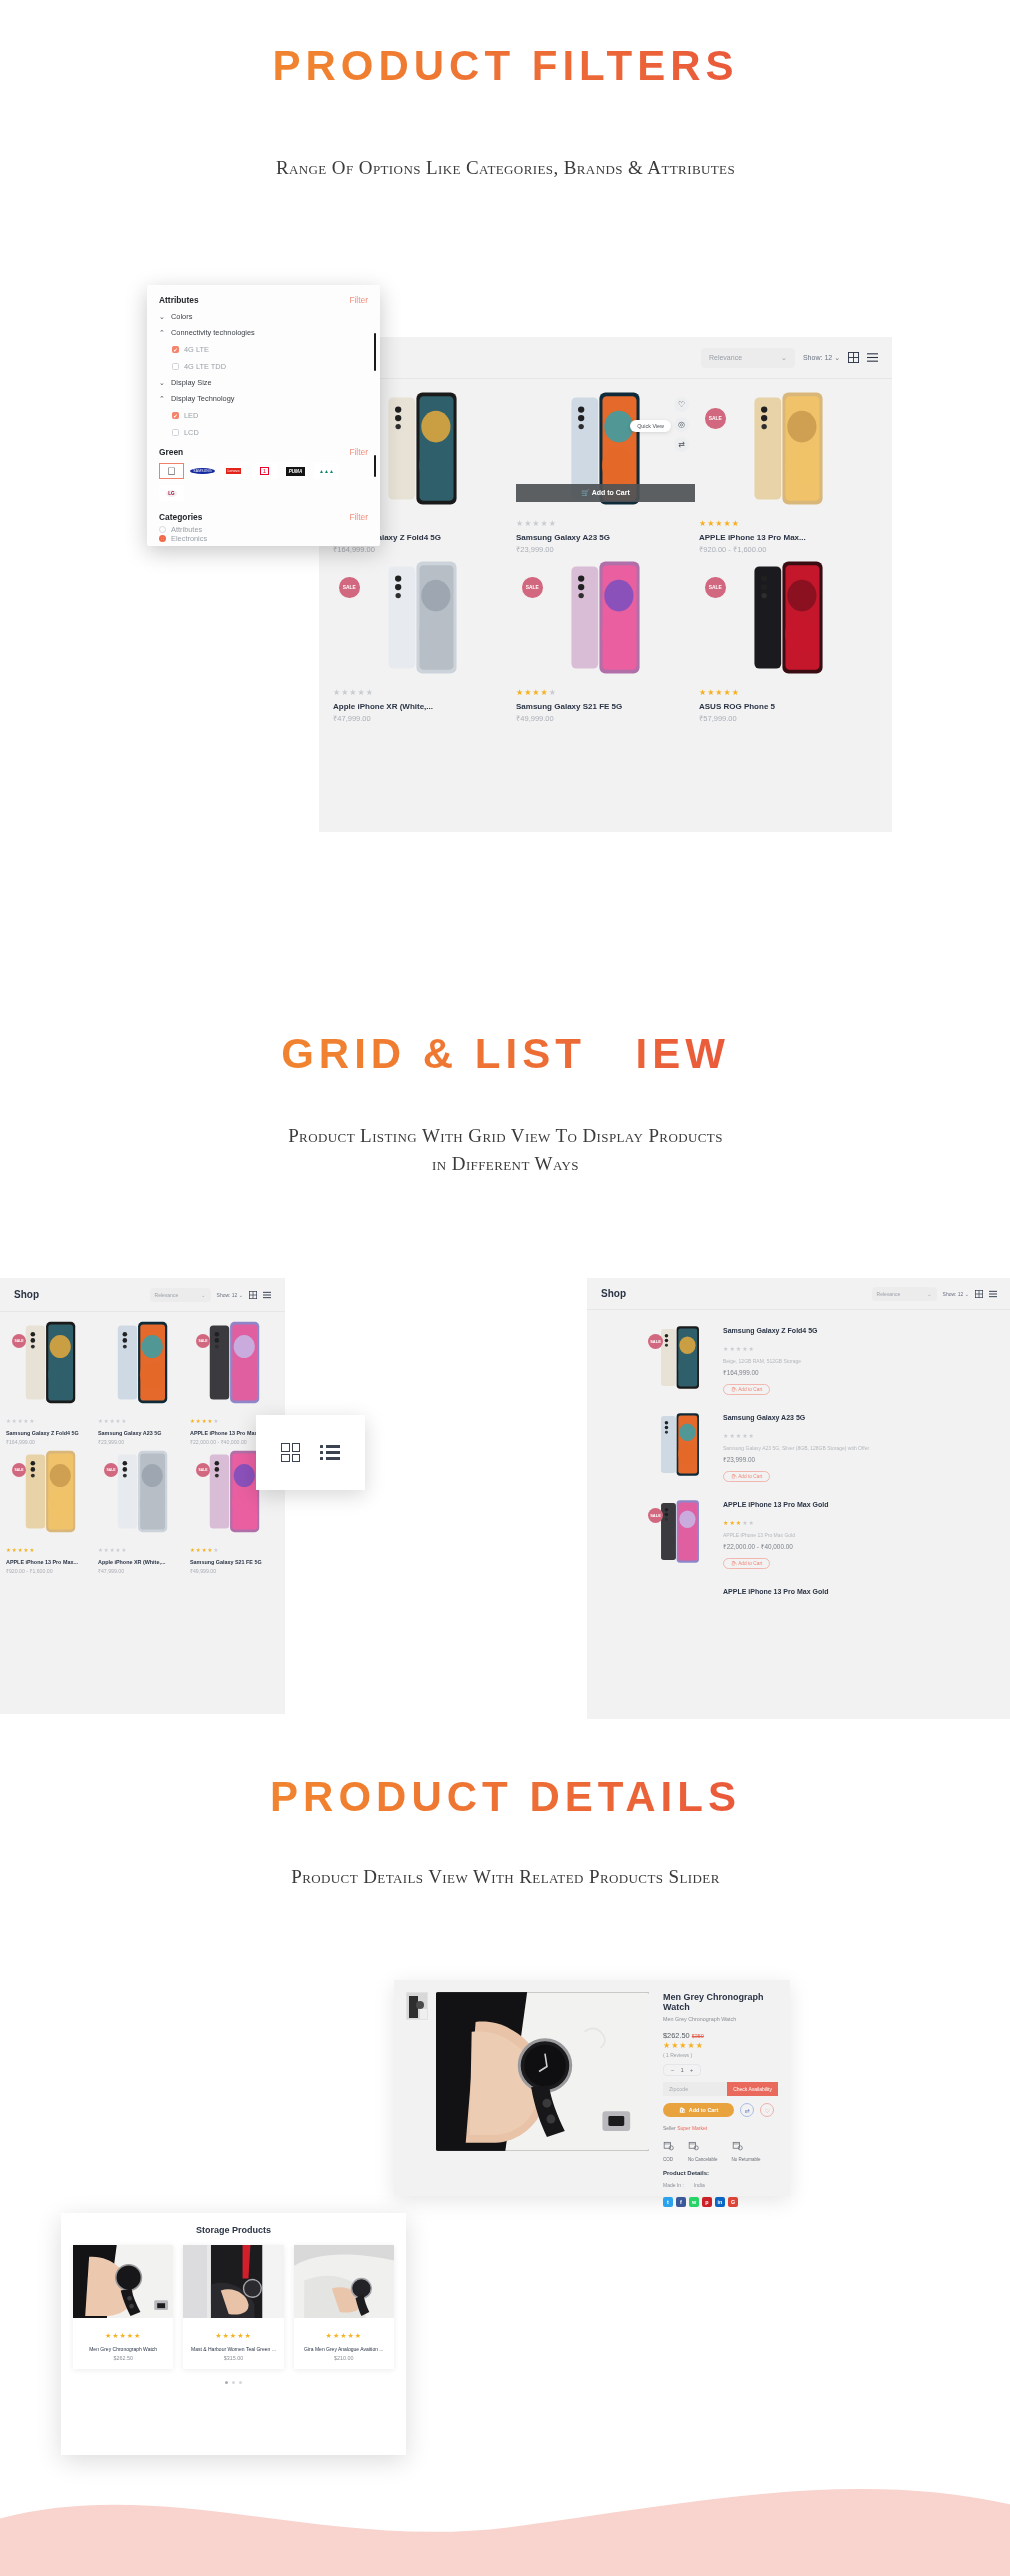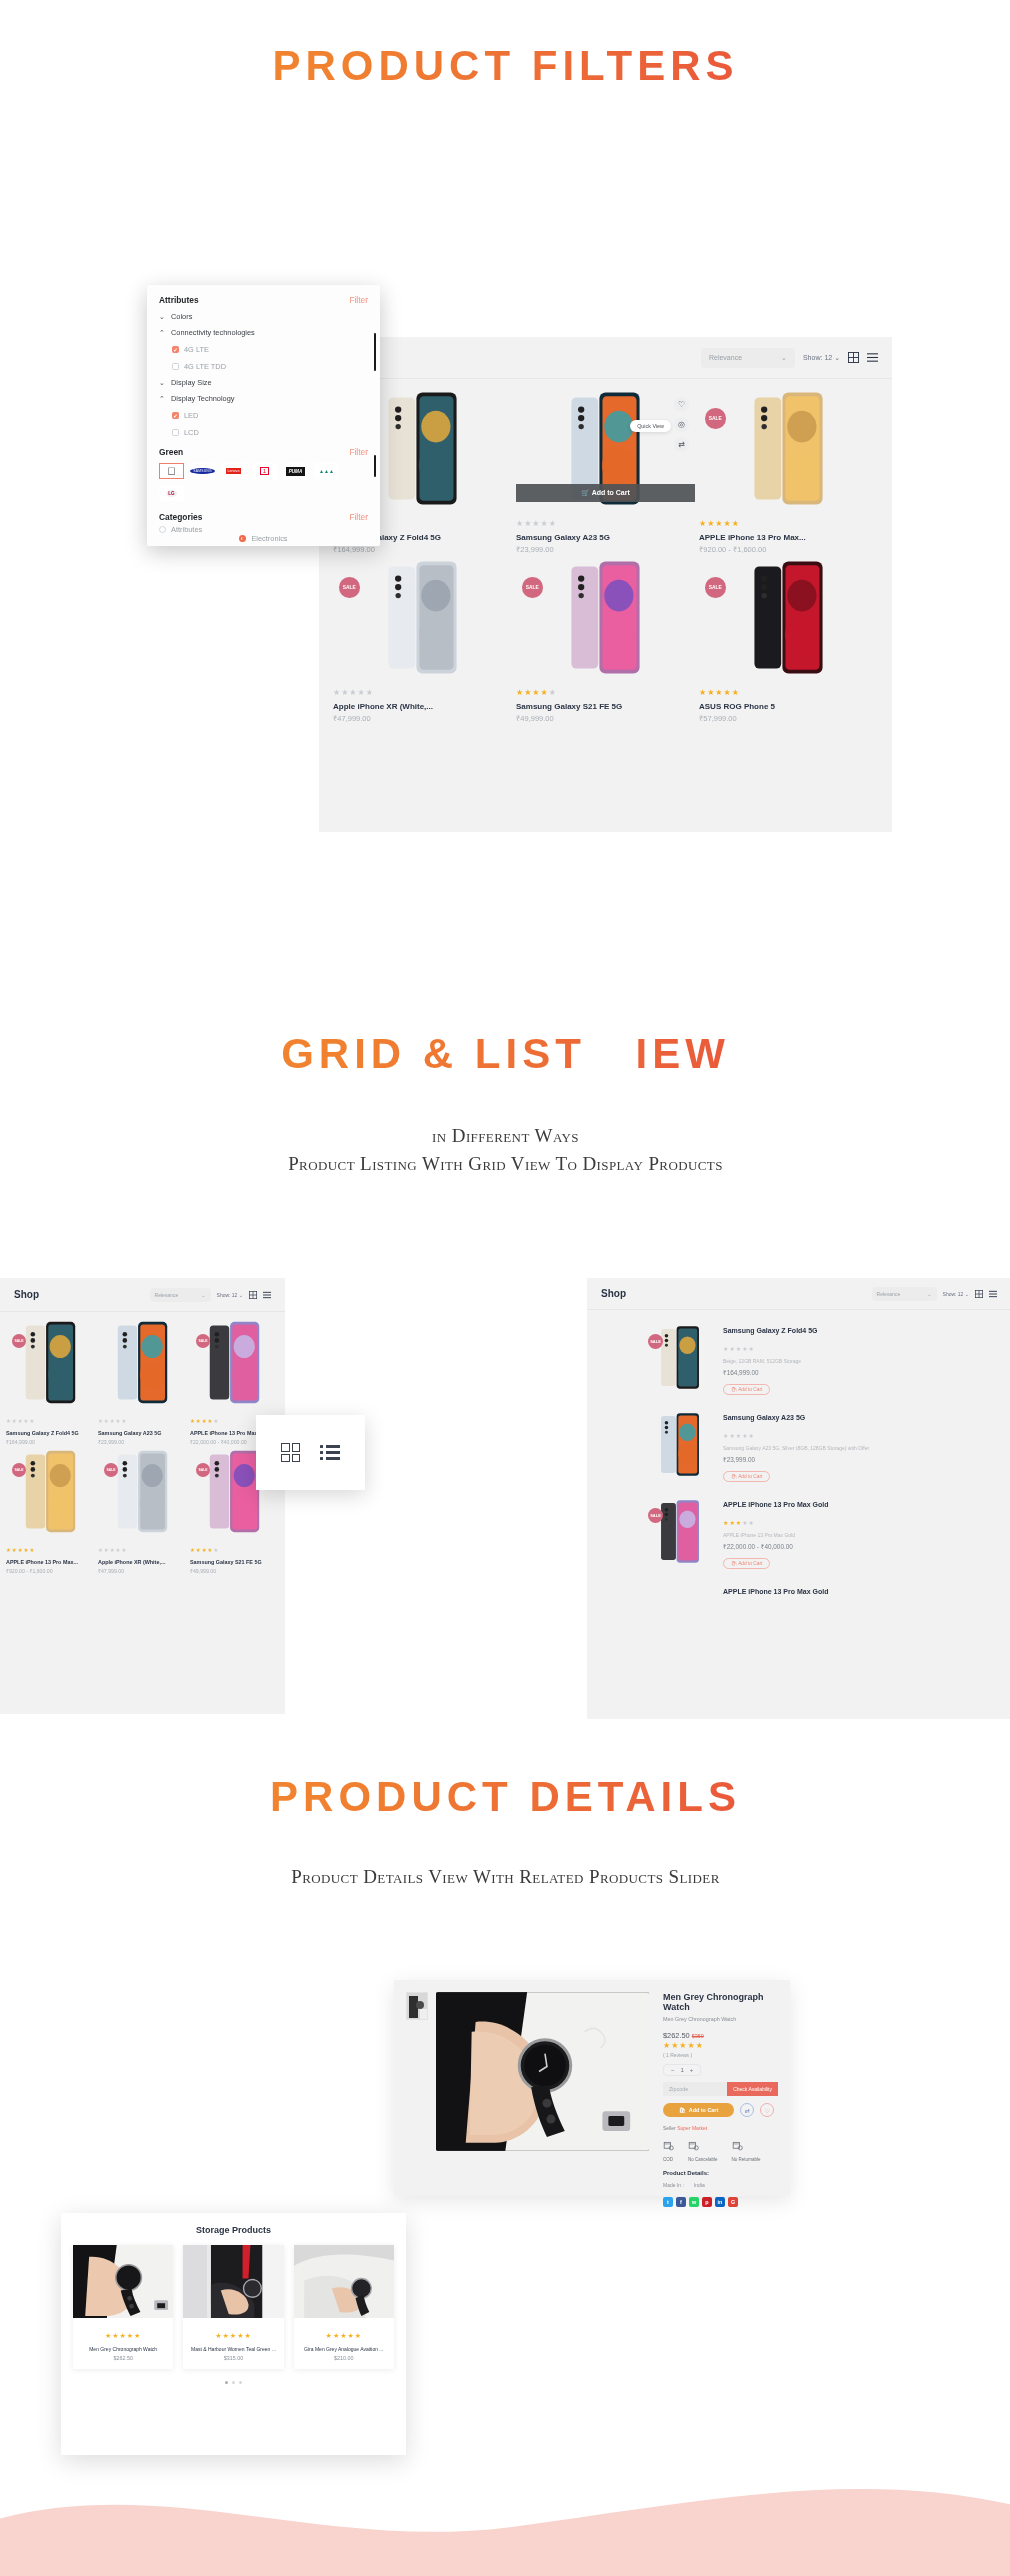--- a/index.html
+++ b/index.html
@@ -228,20 +228,21 @@
 
   
   #wave { position: absolute; left: 0; bottom: 0; width: 1011px; height: 119px; }
 </style>
 </head>
 <body>
 
 <div>
   <h1 class="section-title" style="position:absolute;left:0;top:42px;width:1011px;">PRODUCT FILTERS</h1>
   <div class="section-sub" style="position:absolute;left:0;top:154px;width:1011px;">
+    <div>Range Of Options Like Categories, Brands &amp; Attributes</div>
   </div>
 </div>
 
 <div class="mock" id="shop-mock-1" style="left:319px;top:337px;width:573px;height:495px;">
   <div class="shop-bar" style="height:42px;">
     <div class="shop-title" style="font-size:13px;">Shop</div>
     <div class="shop-tools">
       <div class="sel-box" style="width:94px;height:20px;padding:0 8px;font-size:7px;">
         <span>Relevance</span>
         <span>⌄</span>
@@ -455,21 +456,21 @@
 
   <div class="fp-head" style="margin-top:11px;">
     <span class="lbl">Categories</span>
     <span class="filter-link">Filter</span>
   </div>
   <div id="fp-cats" style="margin-top:2px;">
       <div class="fp-row" style="margin-top: 3px;">
         <span class="radio "></span>
         <span style="color:#9aa0a7">Attributes</span>
       </div>
-      <div class="fp-row" style="margin-top: 0; justify-content: center;">
+      <div class="fp-row" style="margin-top: 0;">
         <span class="radio on"></span>
         <span style="color:#9aa0a7">Electronics</span>
       </div>
       <div class="fp-row" style="margin-top: 3px;">
         <span class="radio "></span>
         <span style="color:#9aa0a7">Fashion</span>
       </div>
       <div class="fp-row" style="margin-top: 3px;">
         <span class="radio "></span>
         <span style="color:#9aa0a7">Drinks</span>
@@ -479,22 +480,22 @@
       </div>
     </div>
 
   <div class="scroll-thumb" style="right:4px;top:48px;height:38px;"></div>
   <div class="scroll-thumb" style="right:4px;top:170px;height:22px;"></div>
 </div>
 
 <div>
   <h1 class="section-title" style="position:absolute;left:0;top:1030px;width:1011px;"><span>GRID &amp; LIST </span><span class="flip-v">V</span><span>IEW</span></h1>
   <div class="section-sub" style="position:absolute;left:0;top:1122px;width:1011px;">
+    <div>Product Listing With Grid View To Display Products</div>
     <div>in Different Ways</div>
-    <div>Product Listing With Grid View To Display Products</div>
   </div>
 </div>
 
 <div class="mock" id="shop-mock-2" style="left:0;top:1278px;width:285px;height:436px;">
   <div class="shop-bar" style="height:34px;">
     <div class="shop-title" style="font-size:10px;">Shop</div>
     <div class="shop-tools" style="gap:6px;">
       <div class="sel-box" style="width:61px;height:14px;padding:0 5px;font-size:5px;">
         <span>Relevance</span>
         <span>⌄</span>

